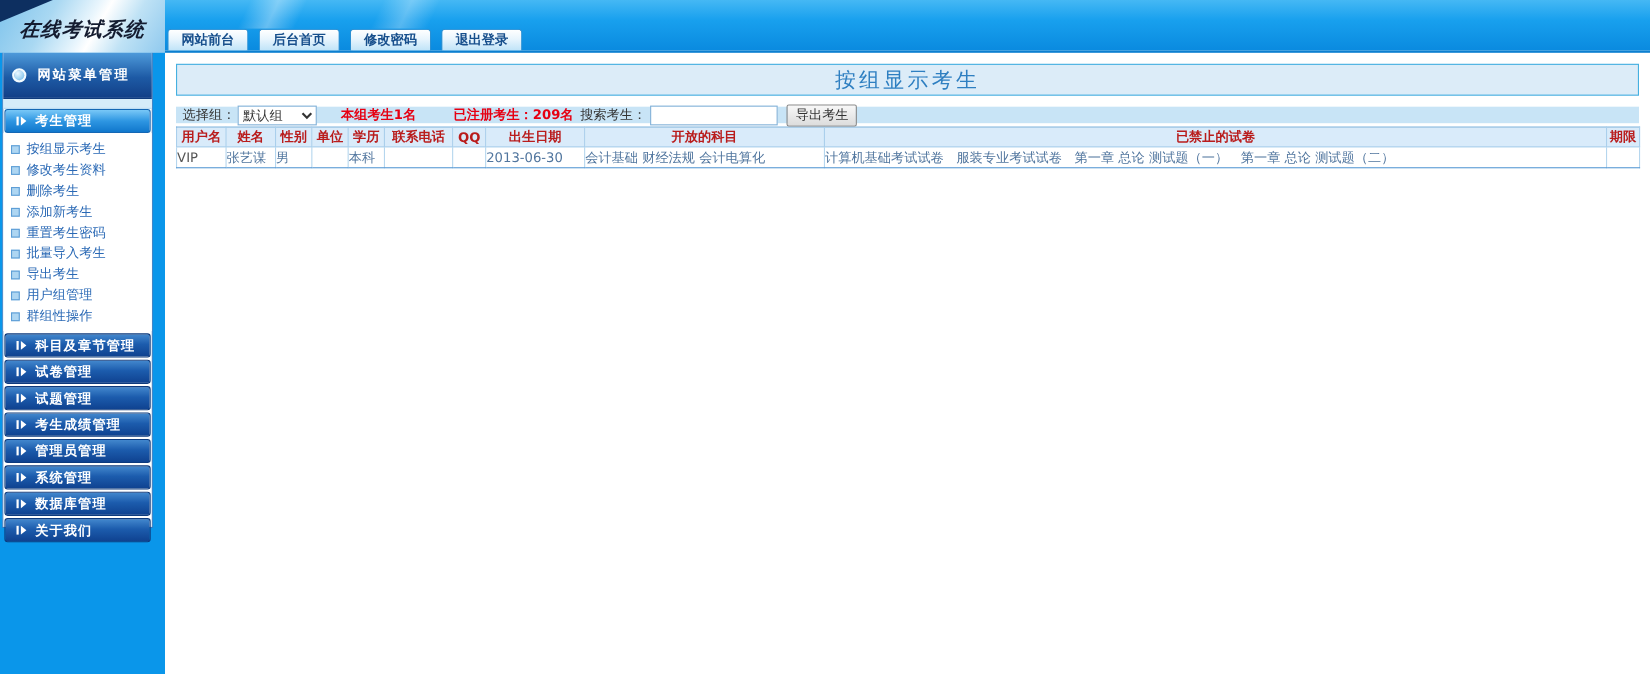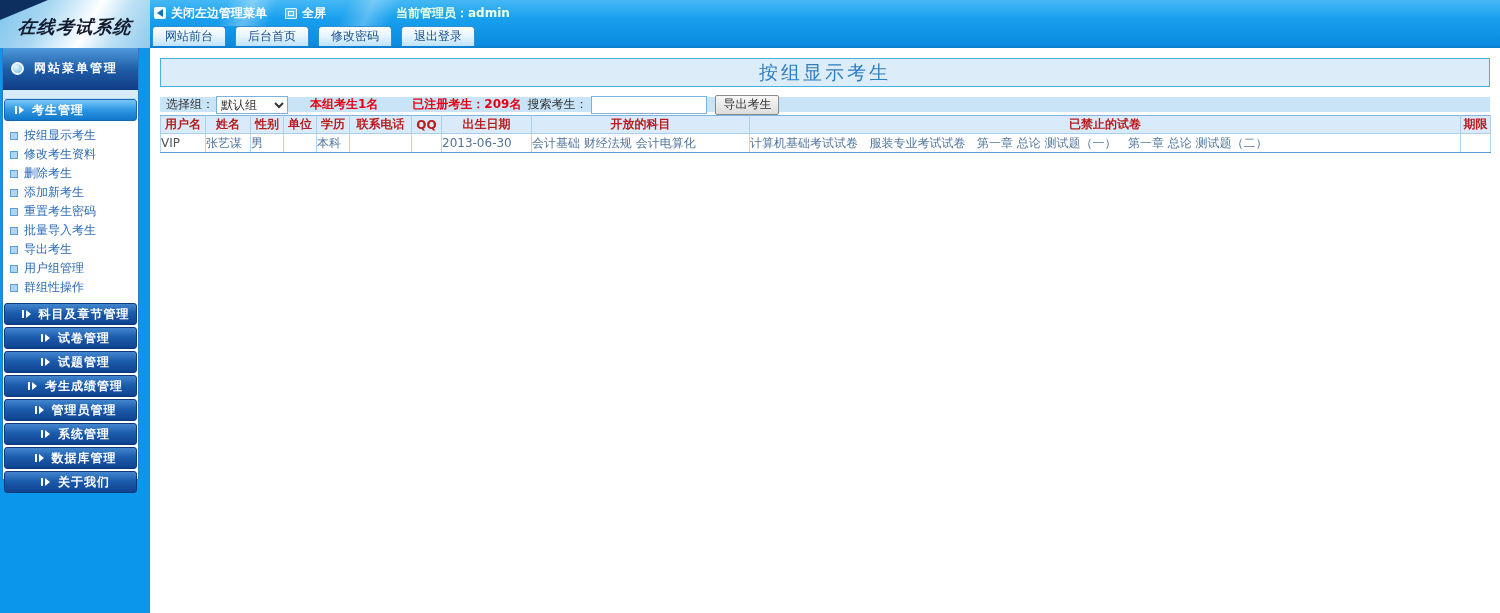--- a/index.html
+++ b/index.html
@@ -28,21 +28,21 @@
     border:2px solid #f2fbff; margin-right:10px; }
   .menu-header-label { color:#fff; font-size:12px; font-weight:bold; letter-spacing:2px; }
 
   .menu-gap { height:9px; background:#d6ecf9; border-bottom:1px solid #bcdcf2; }
 
   .sec-open { height:22px; margin:0 1px; border:1px solid #1467b4; border-radius:3px;
     background:linear-gradient(#79c8f7 0%,#2e96e2 50%,#1077cc 100%);
     display:flex; align-items:center; padding-left:10px; cursor:pointer; }
   .sec-closed { height:22px; margin:2px 1px 0 1px; border:1px solid #0d3a7d; border-radius:3px;
     background:linear-gradient(#4287cd 0%,#1c5cad 45%,#0f4290 100%);
-    display:flex; align-items:center; padding-left:10px; cursor:pointer;justify-content:center; }
+    display:flex; align-items:center; padding-left:10px; cursor:pointer; }
   .sec-icon { display:inline-flex; align-items:center; margin-right:8px; }
   .sec-icon .bar { width:2px; height:8px; background:#fff; margin-right:2px; }
   .sec-icon .tri { width:0; height:0; border-left:5px solid #fff;
     border-top:4px solid transparent; border-bottom:4px solid transparent; }
   .sec-label { color:#fff; font-size:12px; font-weight:bold; letter-spacing:1px; }
 
   .menu-items { padding:5px 0 4px 0; background:#fff; }
   .menu-item { height:19px; display:flex; align-items:center; padding-left:7px; cursor:pointer; }
   .sq-icon { width:8px; height:8px; background:#aed6f2; border:1px solid #5e9ed6; margin-right:6px; }
   .menu-item-label { font-size:12px; color:#2a69b5; }
@@ -65,21 +65,21 @@
     position:relative; margin-right:5px; border-radius:1px; }
   .fs-icon::after { content:""; position:absolute; left:2px; top:2px; right:2px; bottom:2px;
     border:1px solid #f4fbff; }
   .tb-label { color:#fff; font-size:12px; font-weight:bold; }
   .admin-label { color:#ecffe0; font-size:12px; font-weight:bold; }
 
   .tabs-row { position:absolute; left:2px; top:26px; height:20px; display:flex; gap:9px; }
   .tab-btn { height:20px; padding:0 12px; display:flex; align-items:center;
     background:linear-gradient(#ffffff 0%,#e8f5fd 45%,#bfe3f8 100%);
     border:1px solid #2f8fd0; border-bottom:none; border-radius:4px 4px 0 0;
-    font-size:12px; font-weight:normal; color:#174f8c; cursor:pointer; }
+    font-size:12px; font-weight:bold; color:#174f8c; cursor:pointer; }
 
   
   .main { position:absolute; left:150px; top:50px; width:1350px; height:563px; background:#fff; }
 
   .page-title-bar { margin:8px 10px 0 10px; height:29px; background:#dcecf8;
     border:1px solid #45b0e0; display:flex; align-items:center; justify-content:center; }
   .page-title { font-size:19px; color:#2e7fc1; letter-spacing:3px; }
 
   .filter-bar { margin:10px 10px 0 10px; height:15px; background:#c8e4f6;
     display:flex; align-items:center; font-size:12px; color:#333; padding-left:6px; }
@@ -219,33 +219,20 @@
           <span class="bar"></span>
           <span class="tri"></span>
         </span>
       <span class="sec-label">关于我们</span>
     </div>
   </div>
 </div>
 
 <div class="header-right">
   <div class="header-streaks"></div>
-  <div class="topbar">
-    <div class="tb-group" style="margin-right:18px;">
-      <span class="back-icon">
-          <span class="tri"></span>
-        </span>
-      <span class="tb-label">关闭左边管理菜单</span>
-    </div>
-    <div class="tb-group" style="margin-right:70px;">
-      <span class="fs-icon"></span>
-      <span class="tb-label">全屏</span>
-    </div>
-    <div class="admin-label">当前管理员：admin</div>
-  </div>
   <div class="tabs-row">
     <div class="tab-btn">网站前台</div>
     <div class="tab-btn">后台首页</div>
     <div class="tab-btn">修改密码</div>
     <div class="tab-btn">退出登录</div>
   </div>
 </div>
 
 <div class="main">
   <div class="page-title-bar">

